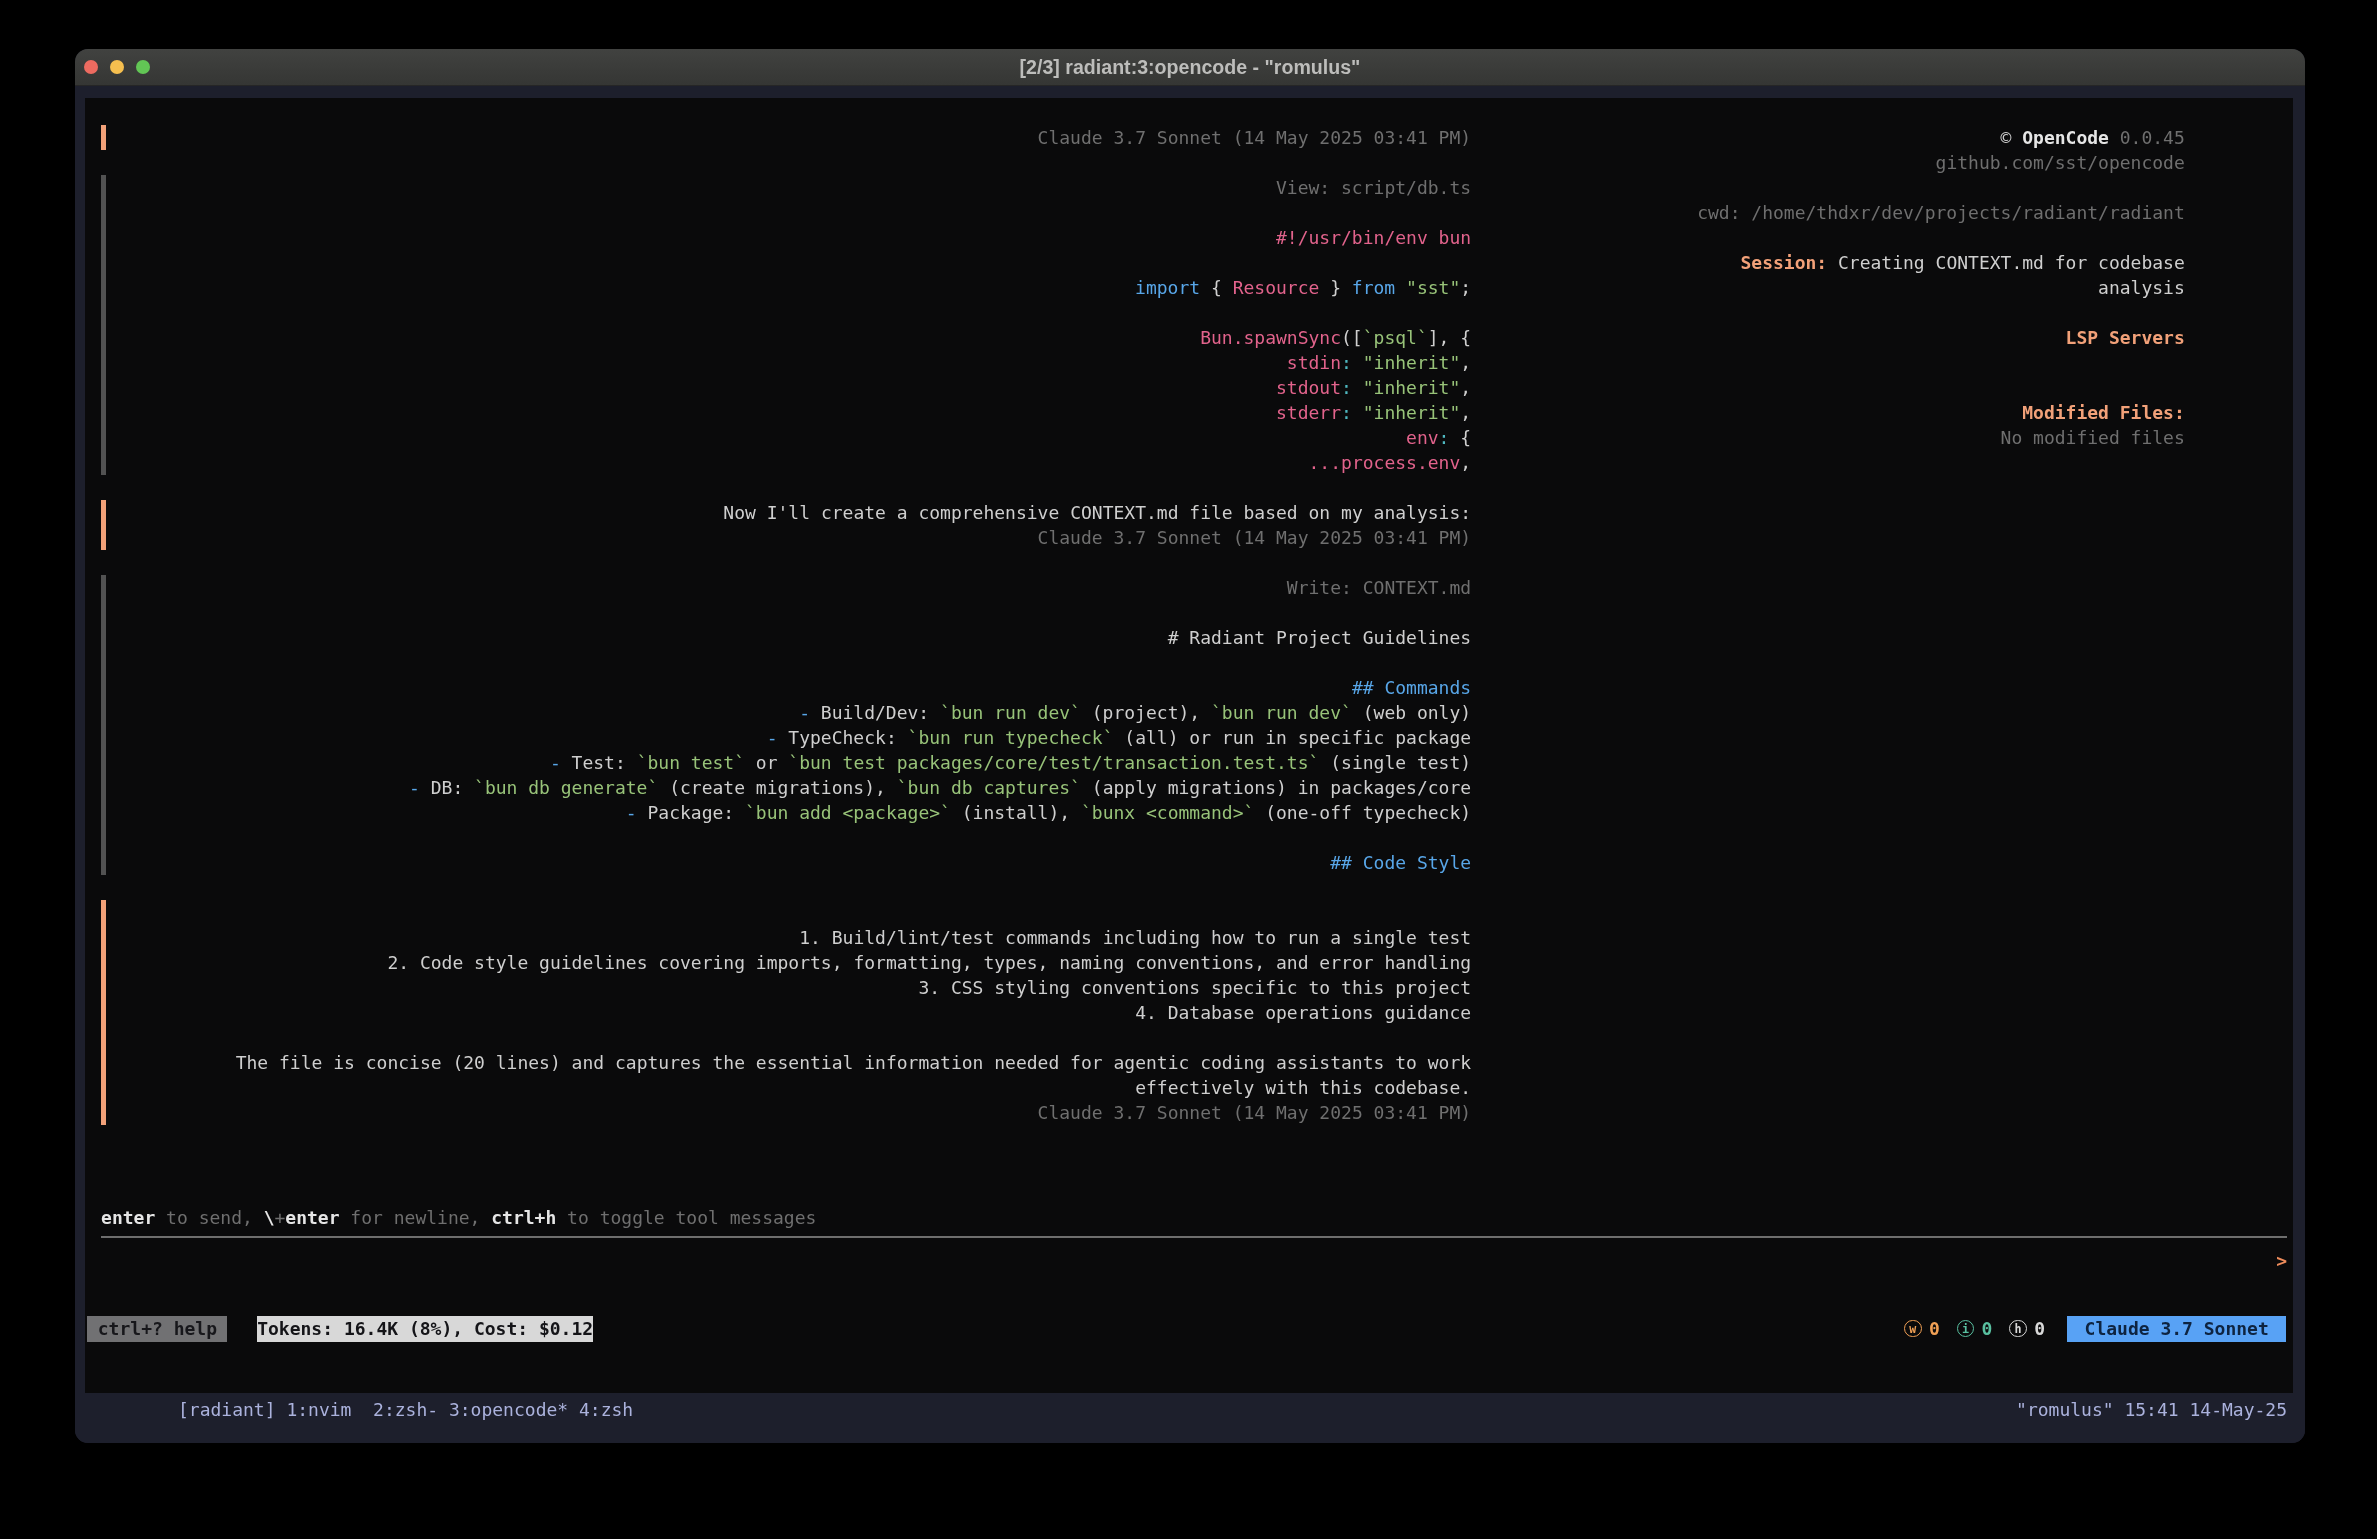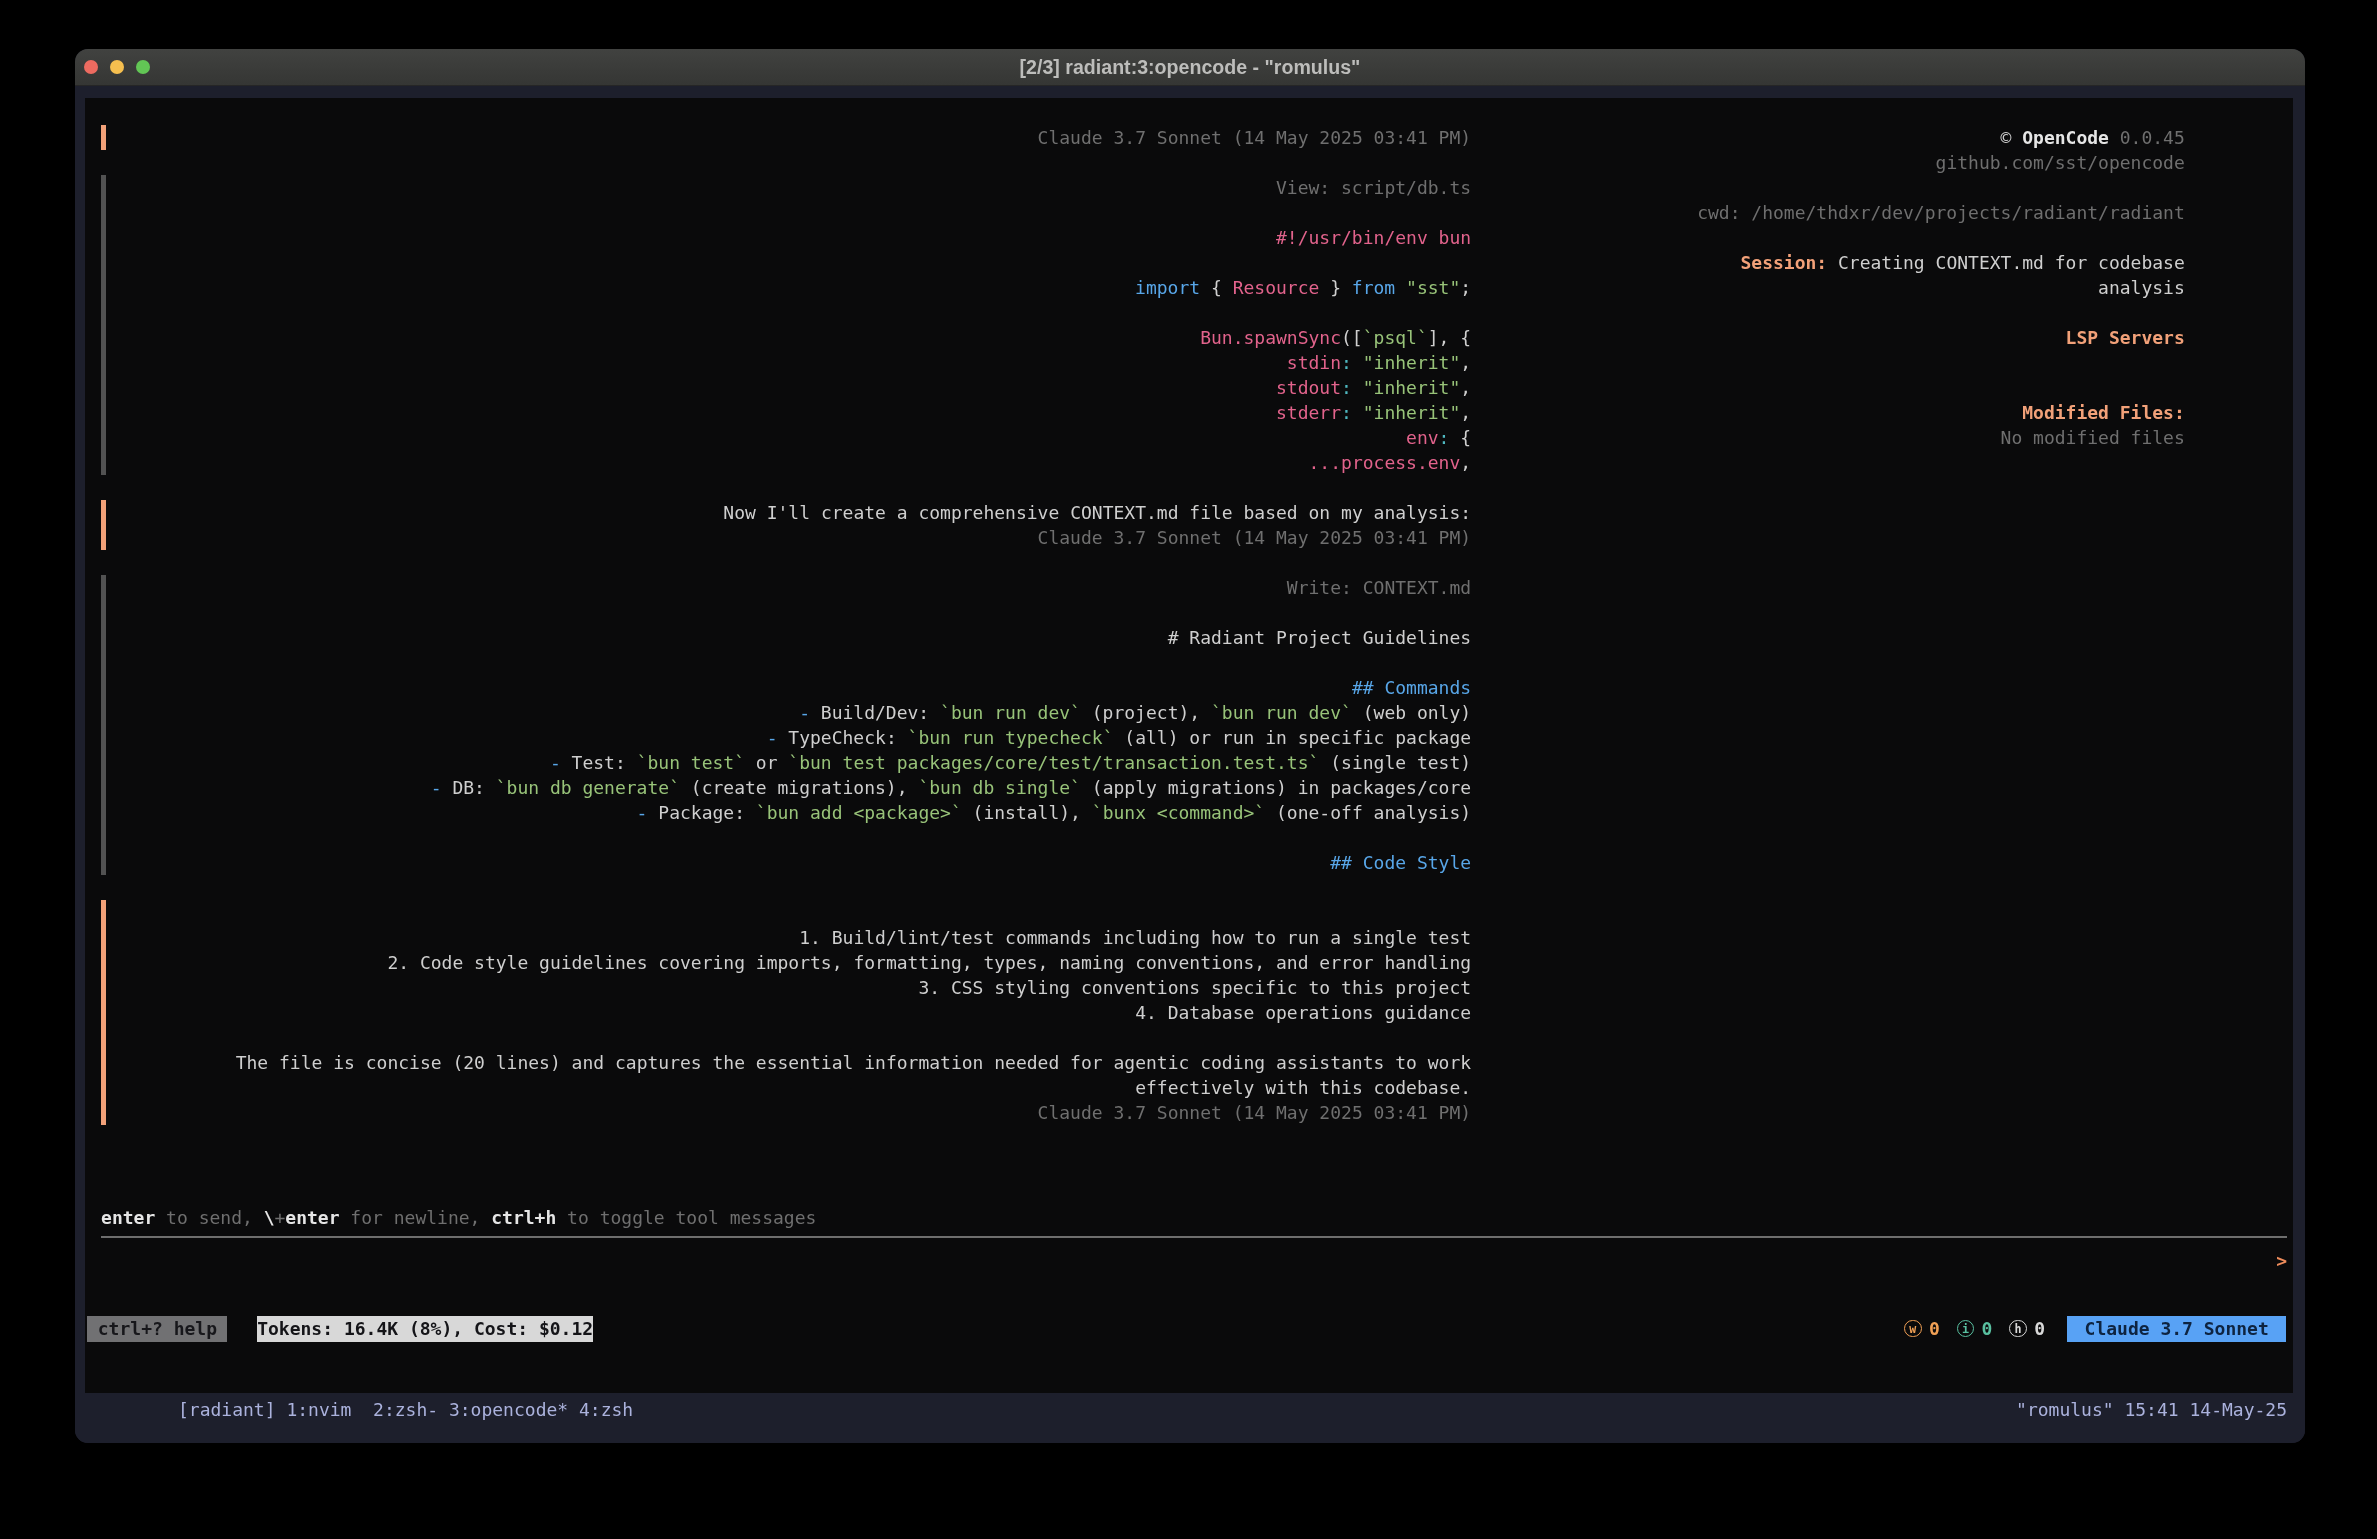--- a/index.html
+++ b/index.html
@@ -105,22 +105,22 @@
           </div>
           <div class="block b-gray">
             <div class="line"><span class="c-dim">Write: CONTEXT.md</span></div>
             <div class="line"></div>
             <div class="line"><span class="c-fg">  # Radiant Project Guidelines</span></div>
             <div class="line"></div>
             <div class="line"><span class="c-blue">  ## Commands</span></div>
             <div class="line"><span class="c-fg">  </span><span class="c-blue">- </span><span class="c-fg">Build/Dev: </span><span class="c-green">`bun run dev`</span><span class="c-fg"> (project), </span><span class="c-green">`bun run dev`</span><span class="c-fg"> (web only)</span></div>
             <div class="line"><span class="c-fg">  </span><span class="c-blue">- </span><span class="c-fg">TypeCheck: </span><span class="c-green">`bun run typecheck`</span><span class="c-fg"> (all) or run in specific package</span></div>
             <div class="line"><span class="c-fg">  </span><span class="c-blue">- </span><span class="c-fg">Test: </span><span class="c-green">`bun test`</span><span class="c-fg"> or </span><span class="c-green">`bun test packages/core/test/transaction.test.ts`</span><span class="c-fg"> (single test)</span></div>
-            <div class="line"><span class="c-fg">  </span><span class="c-blue">- </span><span class="c-fg">DB: </span><span class="c-green">`bun db generate`</span><span class="c-fg"> (create migrations), </span><span class="c-green">`bun db single`</span><span class="c-fg"> (apply migrations) in packages/core</span></div>
-            <div class="line"><span class="c-fg">  </span><span class="c-blue">- </span><span class="c-fg">Package: </span><span class="c-green">`bun add &lt;package&gt;`</span><span class="c-fg"> (install), </span><span class="c-green">`bunx &lt;command&gt;`</span><span class="c-fg"> (one-off analysis)</span></div>
+            <div class="line"><span class="c-fg">  </span><span class="c-blue">- </span><span class="c-fg">DB: </span><span class="c-green">`bun db generate`</span><span class="c-fg"> (create migrations), </span><span class="c-green">`bun db captures`</span><span class="c-fg"> (apply migrations) in packages/core</span></div>
+            <div class="line"><span class="c-fg">  </span><span class="c-blue">- </span><span class="c-fg">Package: </span><span class="c-green">`bun add &lt;package&gt;`</span><span class="c-fg"> (install), </span><span class="c-green">`bunx &lt;command&gt;`</span><span class="c-fg"> (one-off typecheck)</span></div>
             <div class="line"></div>
             <div class="line"><span class="c-blue">  ## Code Style</span></div>
           </div>
           <div class="block b-orange">
             <div class="line"></div>
             <div class="line"><span class="c-fg">1. Build/lint/test commands including how to run a single test</span></div>
             <div class="line"><span class="c-fg">2. Code style guidelines covering imports, formatting, types, naming conventions, and error handling</span></div>
             <div class="line"><span class="c-fg">3. CSS styling conventions specific to this project</span></div>
             <div class="line"><span class="c-fg">4. Database operations guidance</span></div>
             <div class="line"></div>

